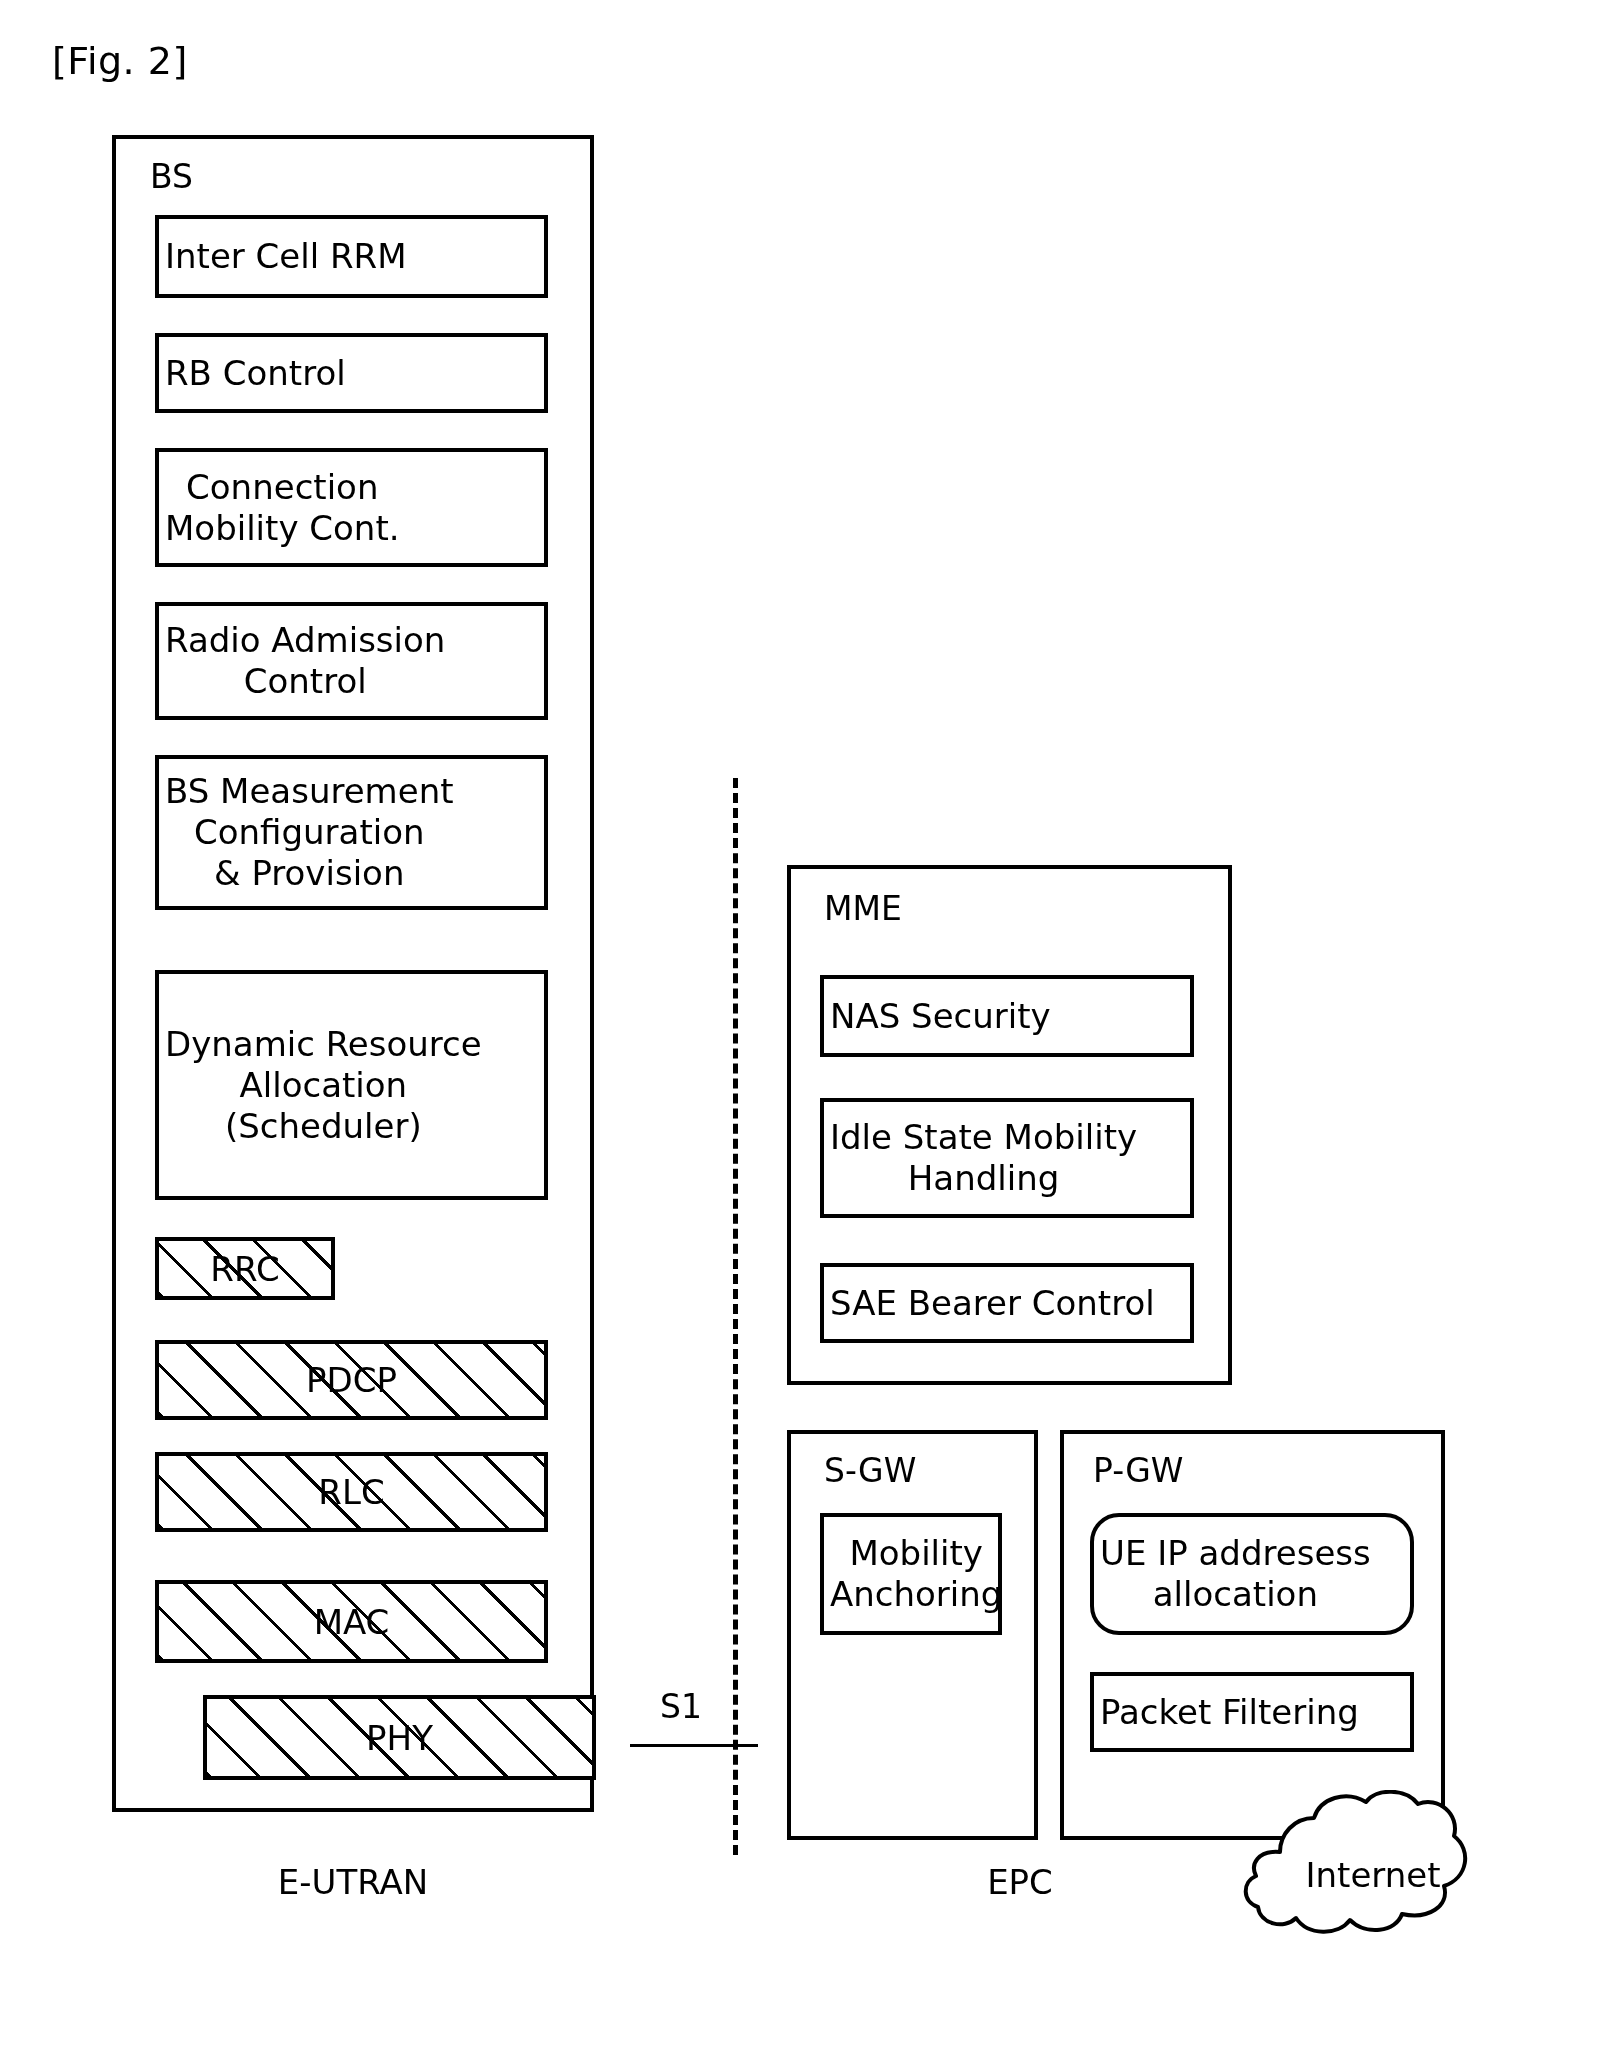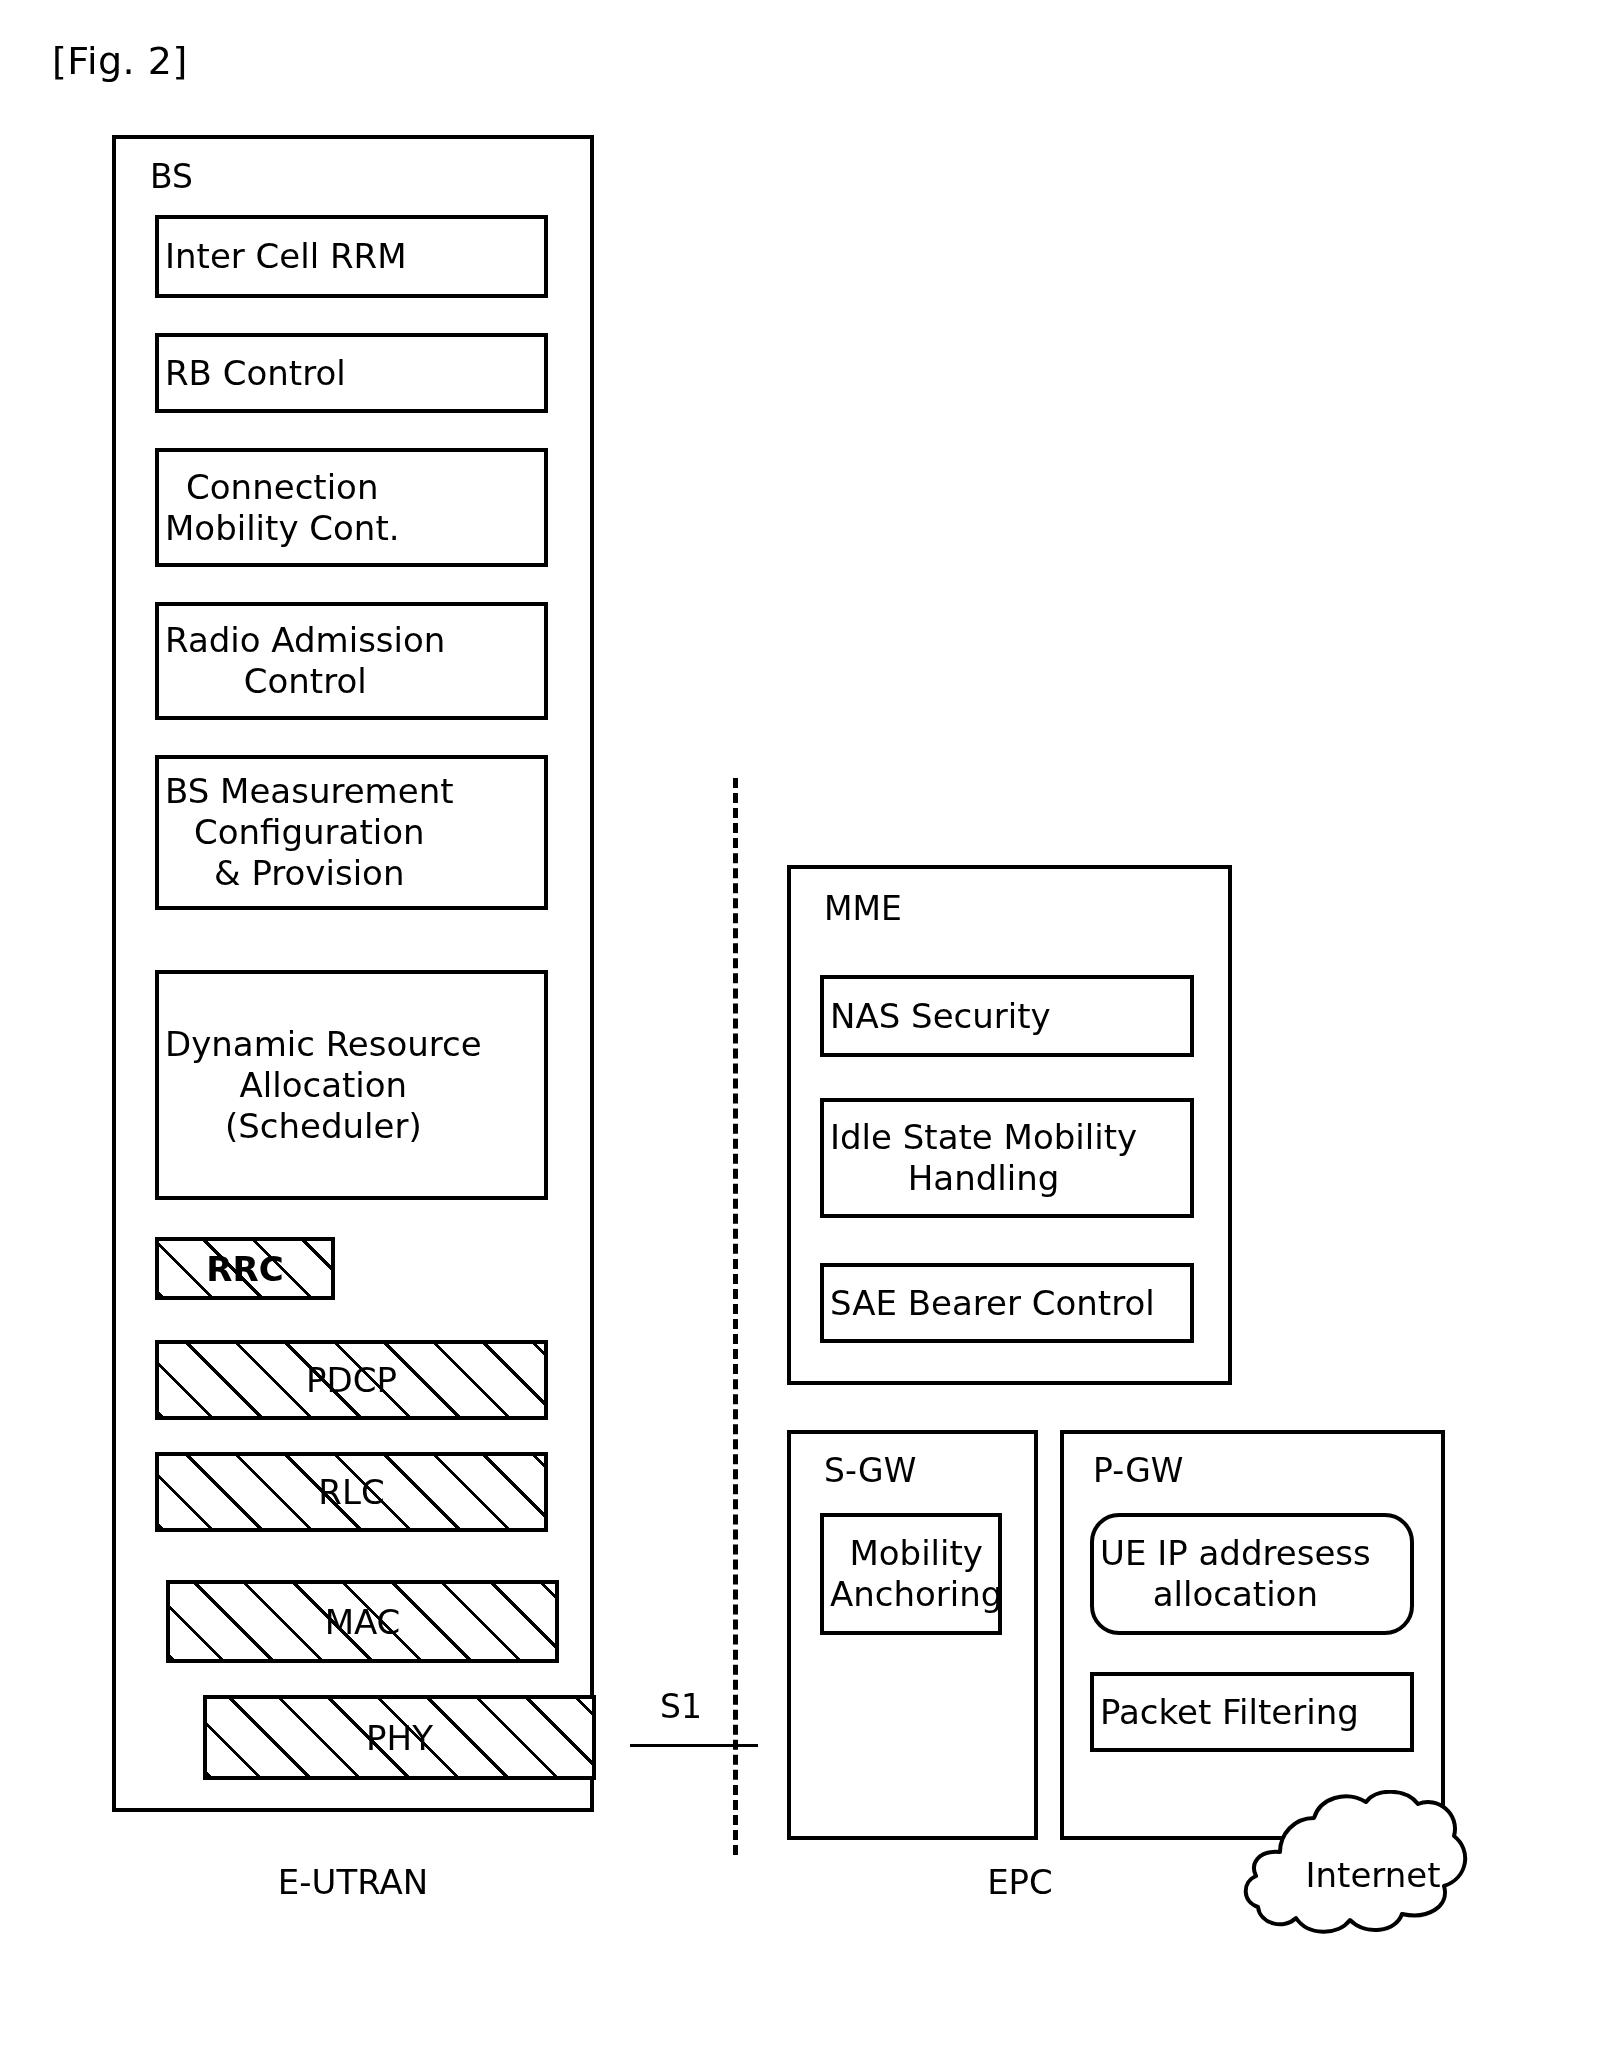--- a/index.html
+++ b/index.html
@@ -142,33 +142,33 @@
 Configuration
 &amp; Provision</span>
   </div>
 
   <div class="abs inner-box" style="left:155px; top:970px; width:393px; height:230px;">
     <span class="inner-label">Dynamic Resource
 Allocation
 (Scheduler)</span>
   </div>
 
-  <div class="abs hatch-box" style="left:155px; top:1237px; width:180px; height:63px;font-weight:bold;">
+  <div class="abs hatch-box" style="left:155px; top:1237px; width:180px; height:63px;">
     <span class="inner-label">RRC</span>
   </div>
 
   <div class="abs hatch-box" style="left:155px; top:1340px; width:393px; height:80px;">
     <span class="inner-label">PDCP</span>
   </div>
 
   <div class="abs hatch-box" style="left:155px; top:1452px; width:393px; height:80px;">
     <span class="inner-label">RLC</span>
   </div>
 
-  <div class="abs hatch-box" style="left:166px; top:1580px; width:393px; height:83px;">
+  <div class="abs hatch-box" style="left:155px; top:1580px; width:393px; height:83px;">
     <span class="inner-label">MAC</span>
   </div>
 
   <div class="abs hatch-box" style="left:155px; top:1695px; width:393px; height:85px;margin-left:48px;">
     <span class="inner-label">PHY</span>
   </div>
 
   <div class="caption" style="left:112px; top:1862px; width:482px;">E-UTRAN</div>
 
   <div class="abs" id="s1-label" style="left:660px; top:1688px;">S1</div>

